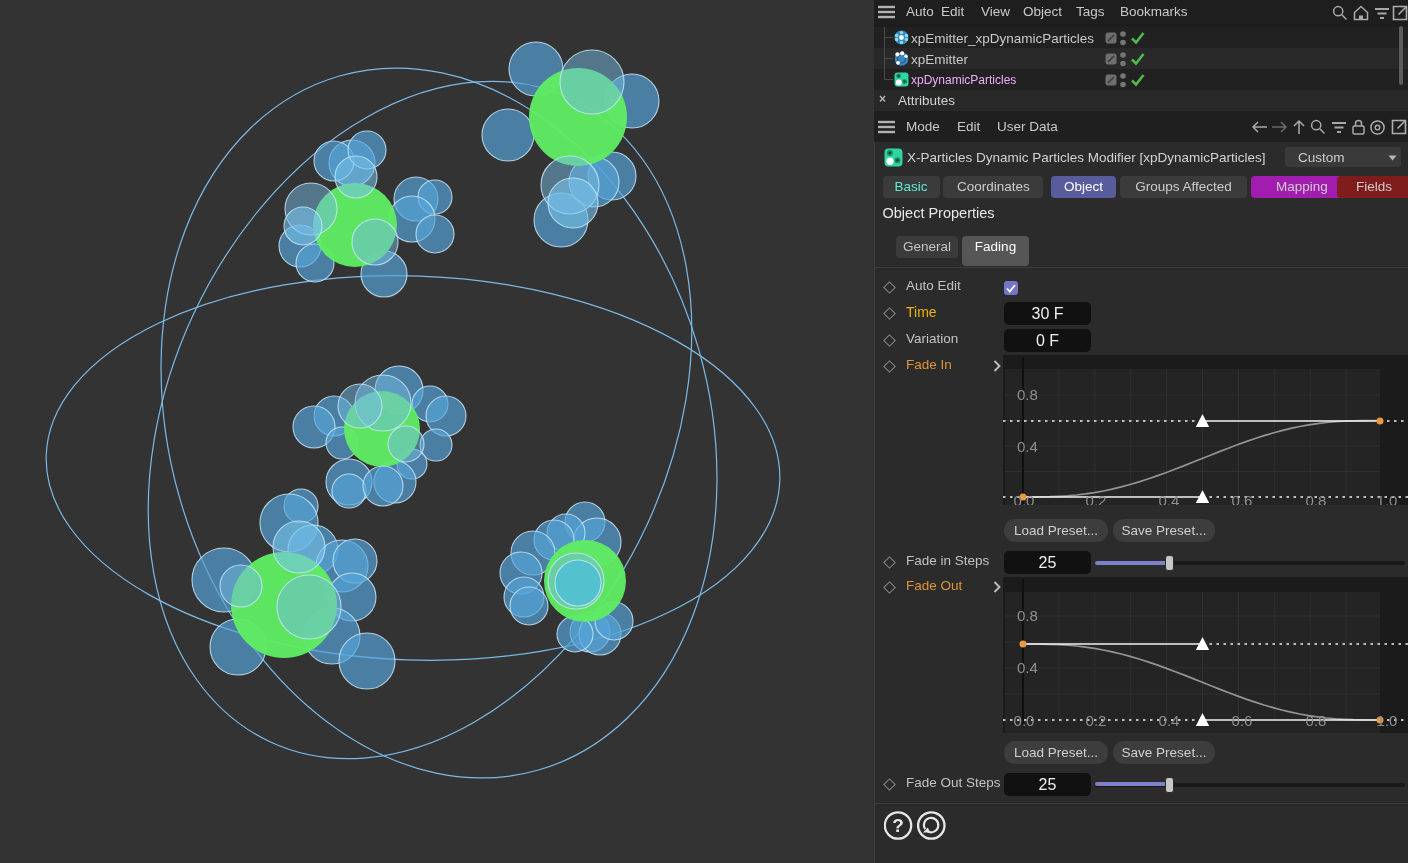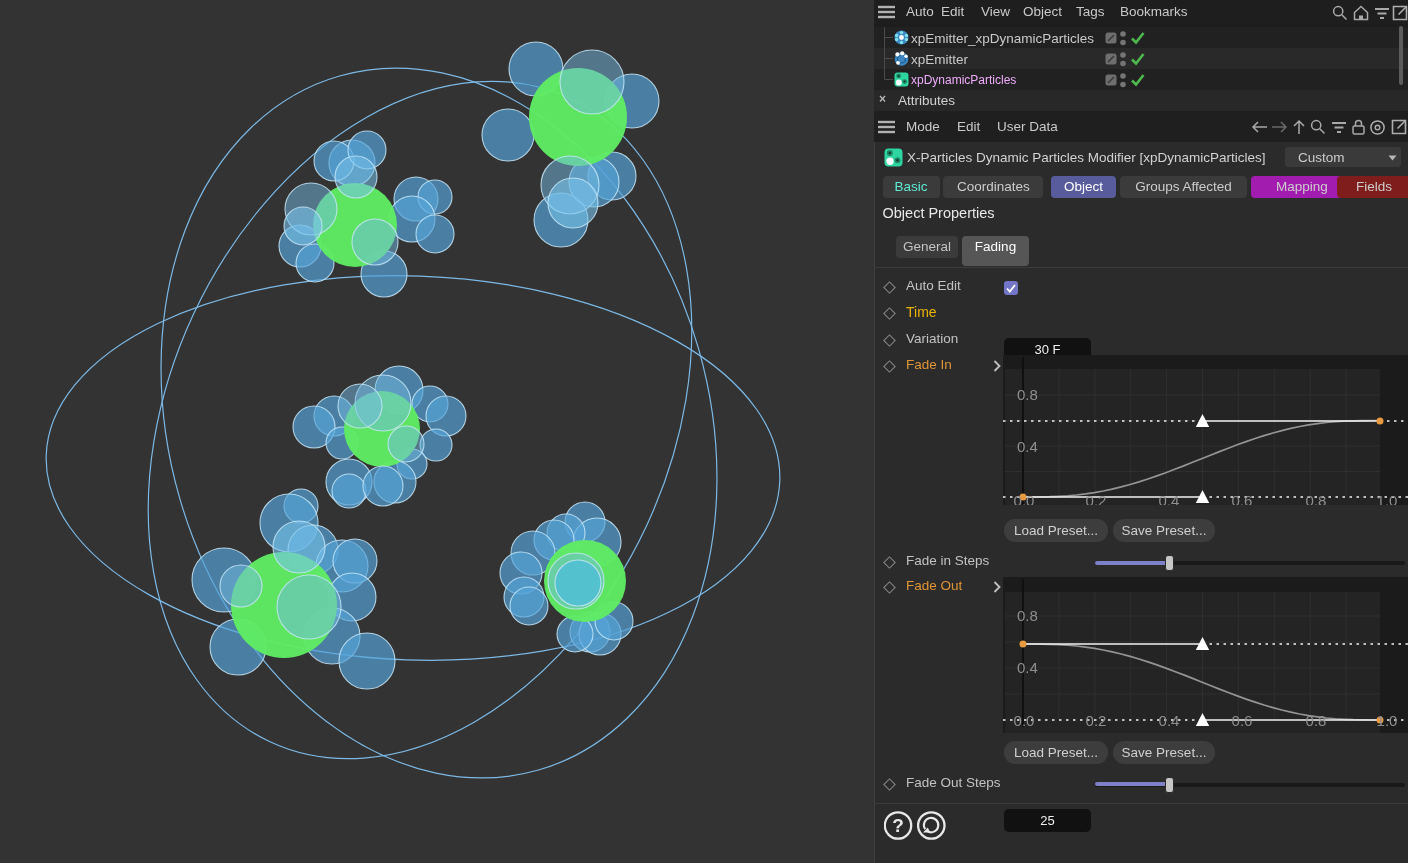--- a/index.html
+++ b/index.html
@@ -4,21 +4,21 @@
 <style>
 * { margin:0; padding:0; box-sizing:border-box; }
 html,body { width:1408px; height:863px; overflow:hidden; background:#2b2b2b;
   font-family:"Liberation Sans", sans-serif; }
 #stage { position:relative; width:1408px; height:863px; }
 #viewport { position:absolute; left:0; top:0; width:874px; height:863px; background:#333333; }
 #panel { position:absolute; left:874px; top:0; width:534px; height:863px; background:#2b2b2b; }
 .abs { position:absolute; }
 .menutxt { font-size:13.5px; color:#c9c9c9; }
 .field { position:absolute; left:130px; width:87px; height:23px; background:#111111;
-  border-radius:5px; color:#eeeeee; font-size:13px; text-align:center; line-height:23px;margin-top:36px; }
+  border-radius:5px; color:#eeeeee; font-size:16px; text-align:center; line-height:23px; }
 .diam { position:absolute; left:11px; width:9px; height:9px; border:1px solid #8a8a8a;
   transform:rotate(45deg); }
 .tabbtn { position:absolute; top:176px; height:22px; background:#3b3b3b; border-radius:4px;
   color:#cccccc; font-size:13.5px; text-align:center; line-height:22px; }
 .pbtn { position:absolute; width:104px; height:23px; background:#3d3d3d; border-radius:11px;
   color:#cfcfcf; font-size:13.5px; text-align:center; line-height:23px; }
 </style>
 </head>
 <body>
 <div id="stage">

